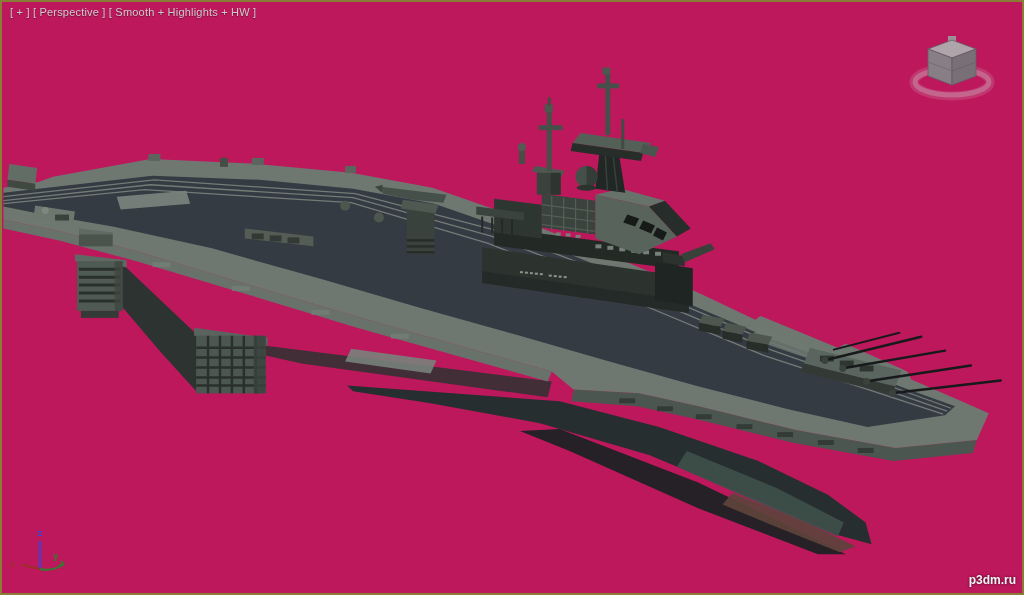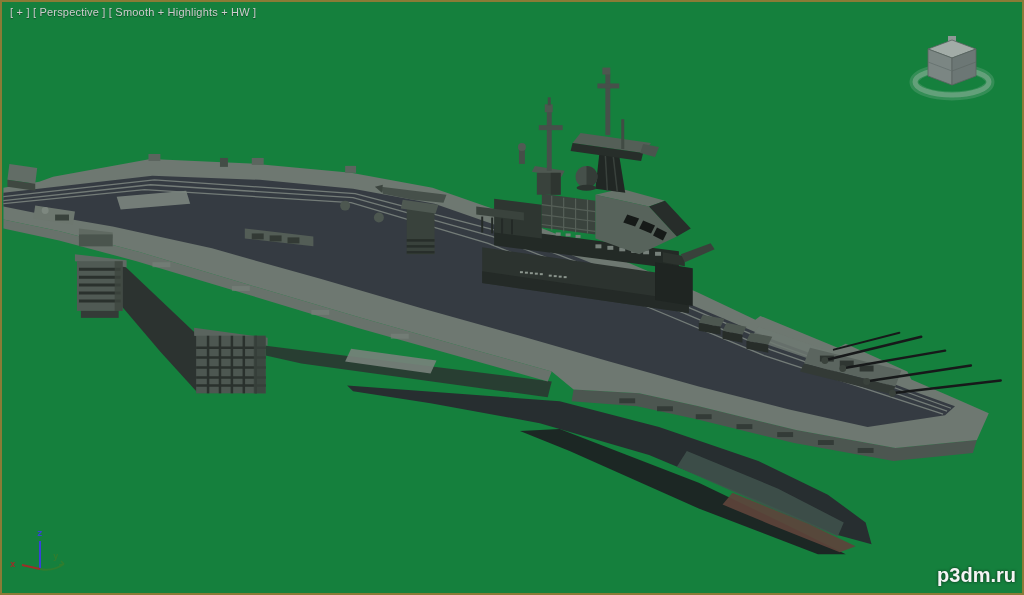--- a/index.html
+++ b/index.html
@@ -1,38 +1,38 @@
 <!DOCTYPE html>
 <html><head>
 <meta charset="utf-8">
 <style>
   html,body{margin:0;padding:0;background:#222;}
   .viewport{
     position:relative;
     width:1024px;height:595px;
     box-sizing:border-box;
-    background:#15803d;
+    background:#be185d;
     border:2px solid #8a7b36;
     overflow:hidden;
     font-family:"Liberation Sans", sans-serif;
   }
   .vp-label{
     position:absolute;top:4px;left:8px;
     font-size:11px;color:#cdcdcd;
     letter-spacing:.2px;
     z-index:30;cursor:default;
     text-shadow:0 1px 1px rgba(0,0,0,.4);
   }
   .scene-svg{position:absolute;top:0;left:0;width:100%;height:100%;z-index:5;}
   .viewcube-svg{position:absolute;top:16px;right:12px;width:116px;height:96px;z-index:20;opacity:.92;}
   .axis-svg{position:absolute;left:4px;bottom:6px;width:80px;height:64px;z-index:20;}
   .axis-svg text{font-size:9px;font-weight:bold;font-family:"DejaVu Sans Mono", monospace;}
   .watermark{
     position:absolute;right:6px;bottom:6px;
-    font-size:20px;font-weight:bold;color:#f4f4f4;
+    font-size:12px;font-weight:bold;color:#f4f4f4;
     z-index:30;text-shadow:0 0 3px rgba(0,0,0,.7);
   }
 </style>
 </head>
 <body>
 
 <div class="viewport">
 
   <div class="vp-label">[ + ] [ Perspective ] [ Smooth + Highlights + HW ]</div>
 

